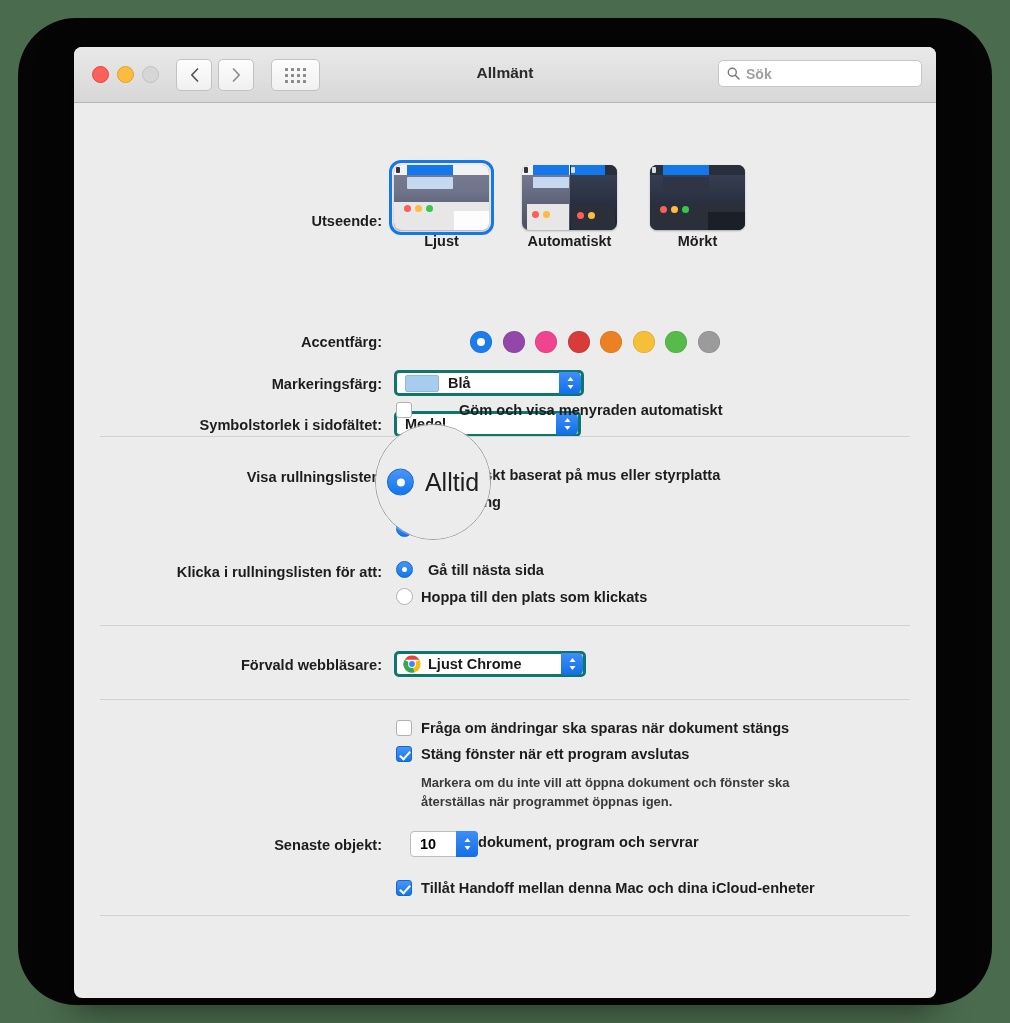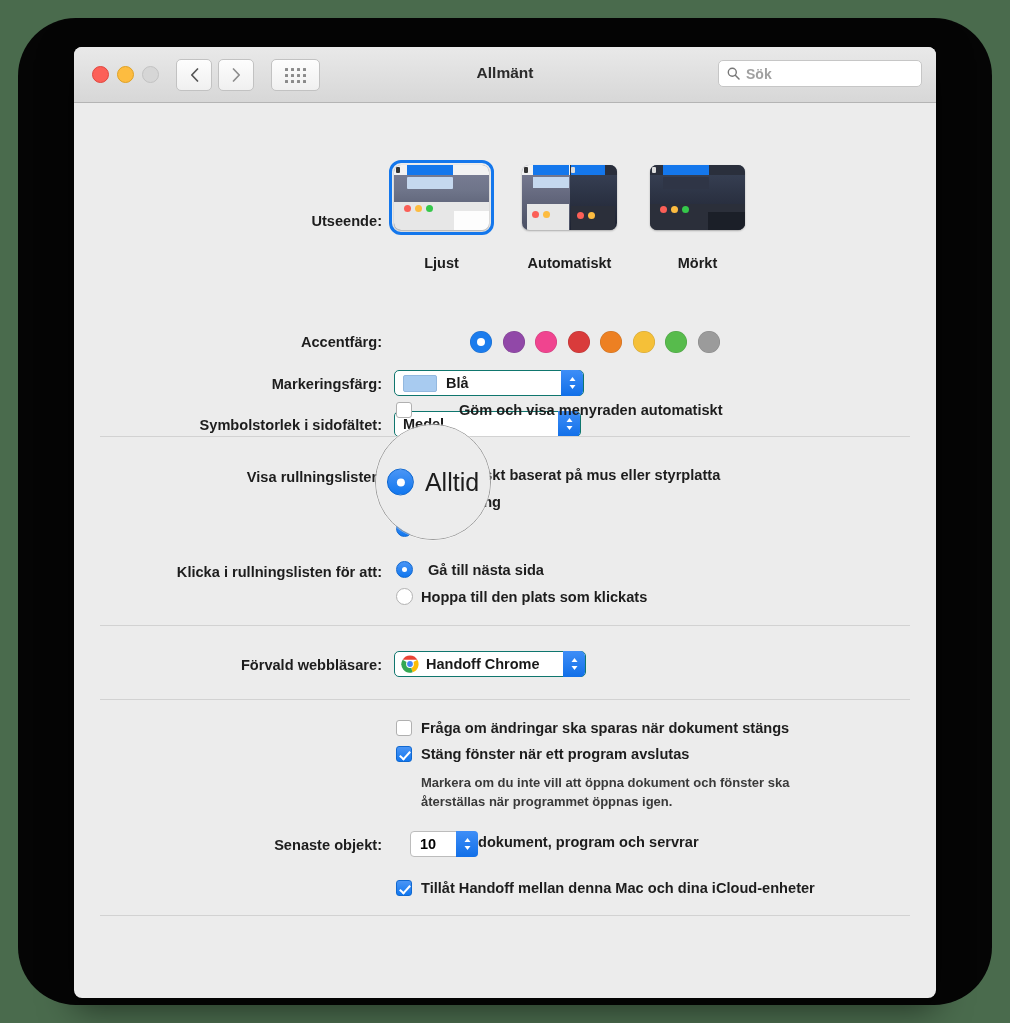--- a/index.html
+++ b/index.html
@@ -69,33 +69,33 @@
   .sep{position:absolute;left:26px;width:810px;height:1px;background:#d2d2d2;}
 
   
   .thumbs{position:absolute;left:320px;top:62px;display:flex;gap:33px;}
   .thumbwrap{width:95px;text-align:center;}
   .thumb{
     width:95px;height:65px;border-radius:7px;overflow:hidden;position:relative;
     box-shadow:0 1px 2px rgba(0,0,0,.28);
   }
   .thumb.sel{outline:3px solid #1477ec;outline-offset:2px;}
-  .thumbcap{margin-top:25px;font-size:14.5px;color:#1d1d1d;}
+  .thumbcap{margin-top:3px;font-size:14.5px;color:#1d1d1d;}
   .mini-menubar{position:absolute;left:0;top:0;width:100%;height:10px;}
   .mini-dots{position:absolute;display:flex;gap:4px;}
   .mdot{width:7px;height:7px;border-radius:50%;}
 
   
   .swatches{position:absolute;left:396px;top:228px;display:flex;gap:10.5px;}
   .sw{width:22px;height:22px;border-radius:50%;position:relative;box-shadow:0 0 0 .5px rgba(0,0,0,.14) inset;}
   .sw.on::after{content:"";position:absolute;left:7px;top:7px;width:8px;height:8px;border-radius:50%;background:#fff;}
 
   
   .popup{
-    height:26px;background:#fff;border:1px solid #0f766e;border-radius:5px;
+    height:26px;background:#fff;border:3px solid #0f766e;border-radius:5px;
     display:flex;align-items:center;padding-left:8px;box-sizing:border-box;
     font-size:14.5px;color:#1a1a1a;position:relative;
   }
   .popup .arrows{
     position:absolute;right:0;top:-1px;bottom:-1px;width:22px;
     background:linear-gradient(180deg,#3e8ef7,#116fe8);
     border-radius:0 5px 5px 0;display:flex;align-items:center;justify-content:center;
   }
   .colorchip{width:32px;height:15px;border-radius:2px;background:#a8cbf0;border:.5px solid #93b8df;margin-right:9px;}
 
@@ -356,21 +356,21 @@
       <div class="popup" style="position:absolute;left:320px;top:548px;width:192px;padding-left:6px;">
         <svg width="18" height="18" viewBox="0 0 18 18" style="margin-right:7px">
           <circle cx="9" cy="9" r="8.5" fill="#fff"></circle>
           <path d="M9 .5 A8.5 8.5 0 0 1 16.36 4.75 L9 4.75 Z" fill="#ea4335"></path>
           <path d="M16.36 4.75 A8.5 8.5 0 0 1 11.6 17.2 L9 9 Z" fill="#fbbc05"></path>
           <path d="M11.6 17.2 A8.5 8.5 0 0 1 1.65 4.75 L9 9 Z" fill="#34a853"></path>
           <path d="M1.65 4.75 A8.5 8.5 0 0 1 9 .5 L9 4.75 Z" fill="#ea4335"></path>
           <circle cx="9" cy="9" r="3.9" fill="#fff"></circle>
           <circle cx="9" cy="9" r="2.9" fill="#4285f4"></circle>
         </svg>
-        <span>Handoff Chrome</span>
+        <span>Ljust Chrome</span>
         <span class="arrows">
           <svg width="9" height="16" viewBox="0 0 9 16">
             <path d="M4.5 2 L7.5 6 L1.5 6 Z" fill="#fff"></path>
               <path d="M4.5 14 L7.5 10 L1.5 10 Z" fill="#fff"></path>
           </svg>
         </span>
       </div>
 
       <div class="sep" style="top:596px;"></div>
 

